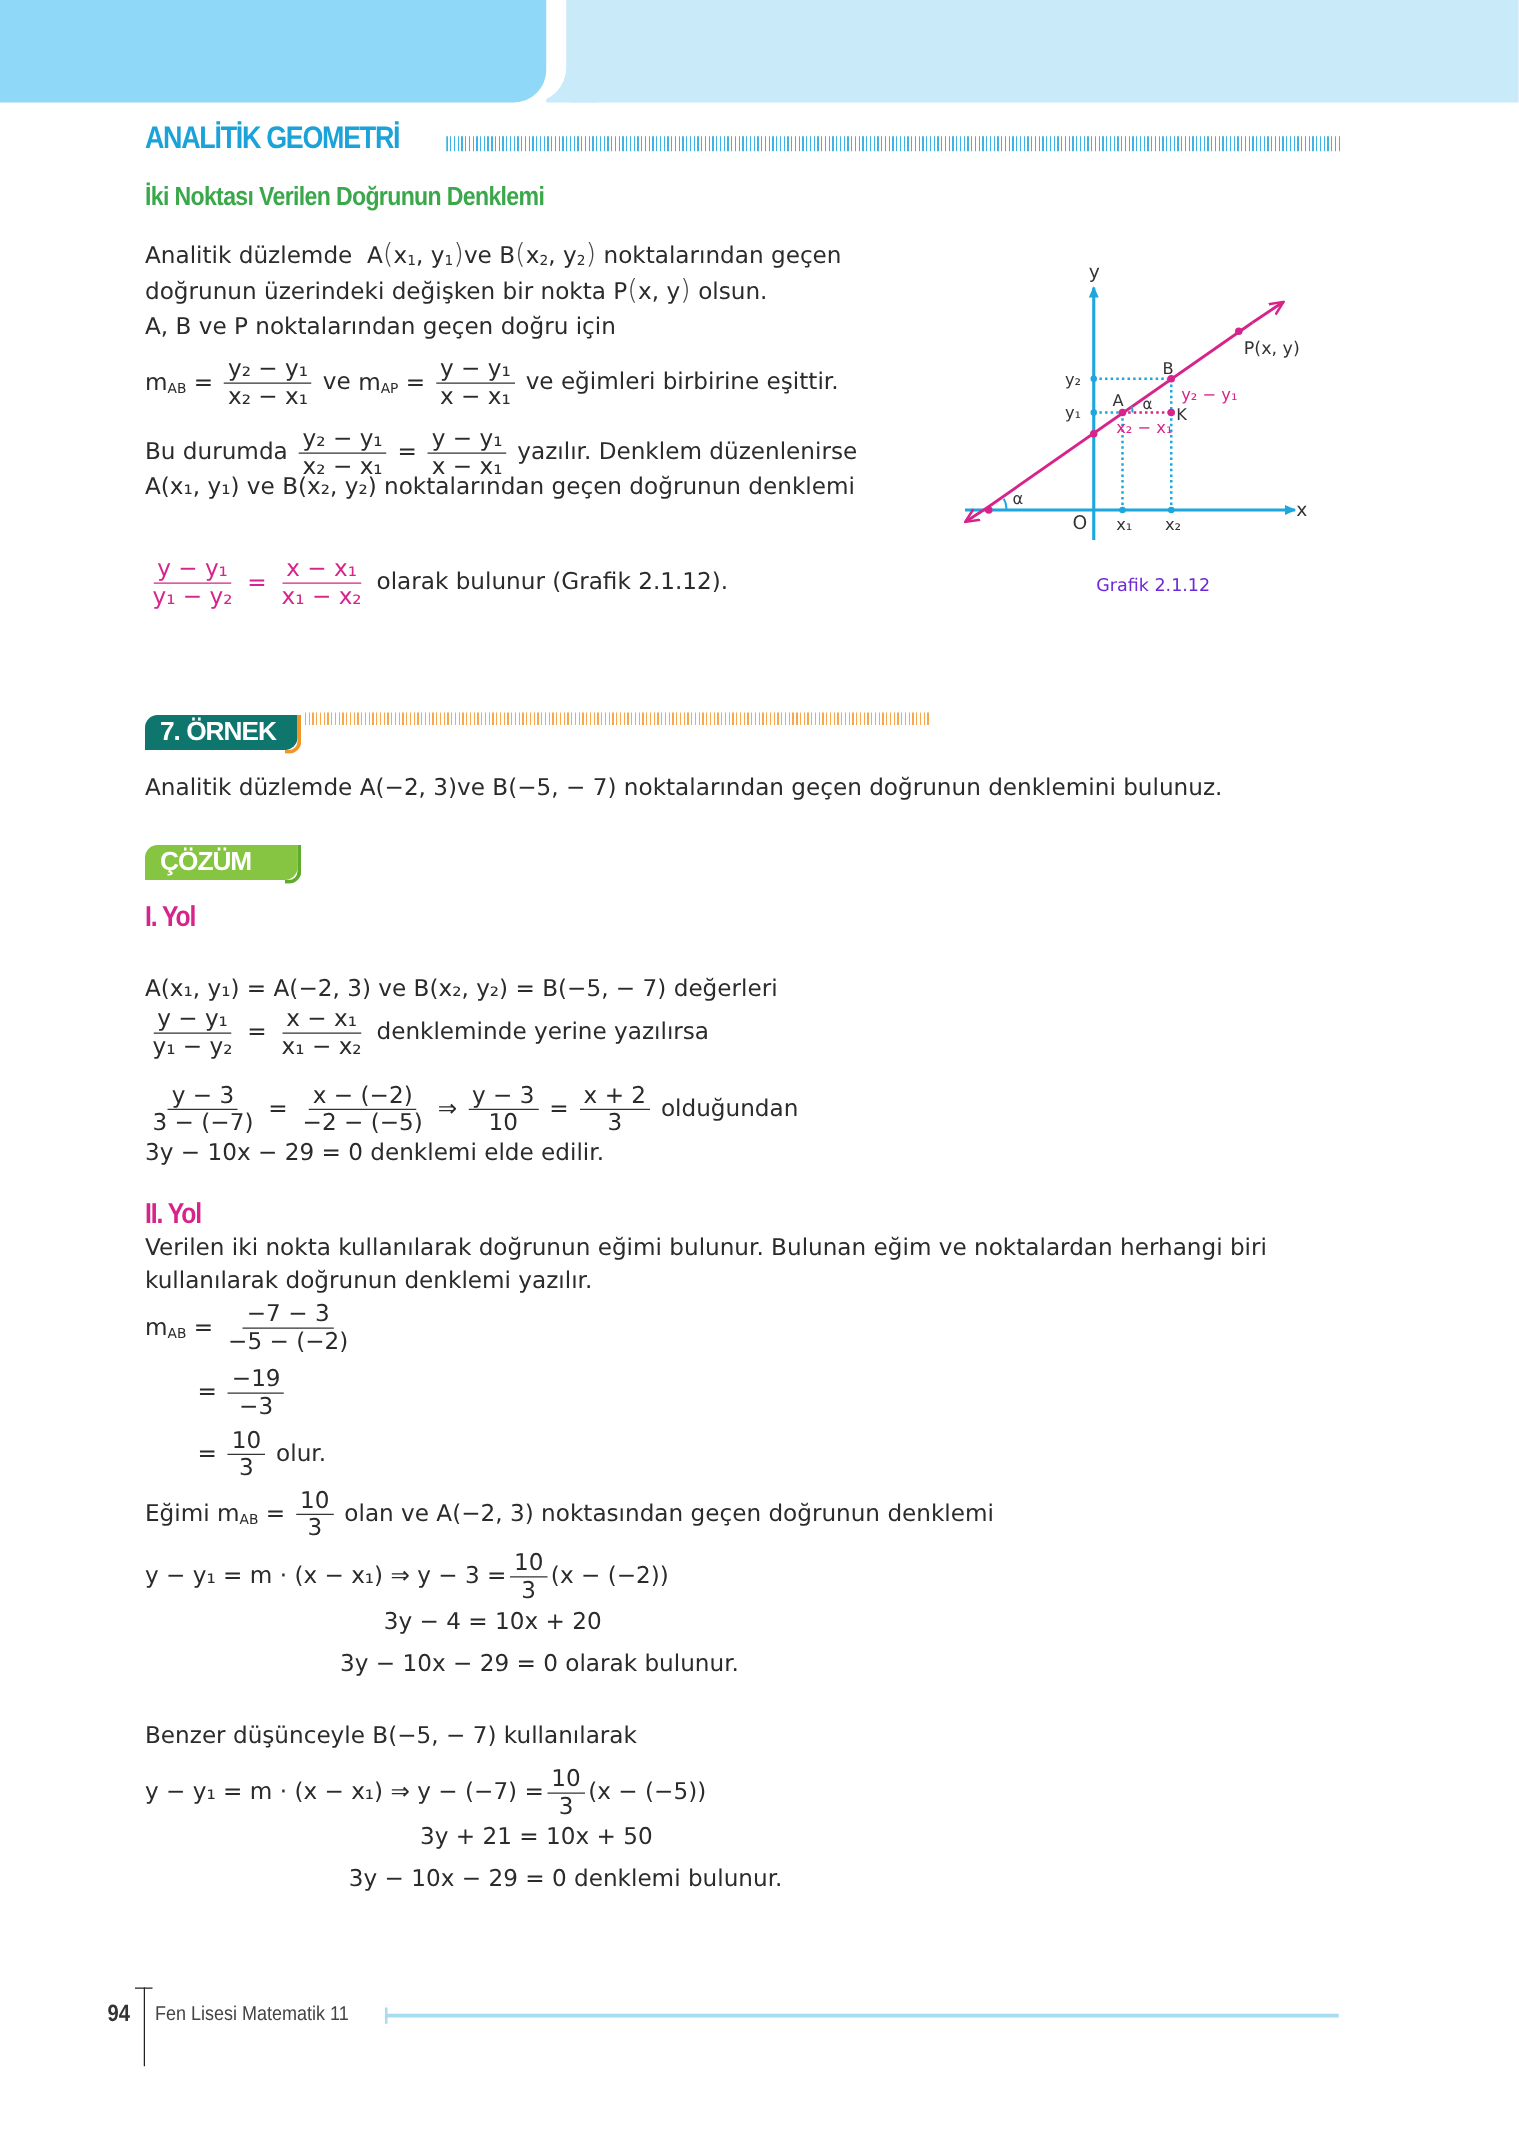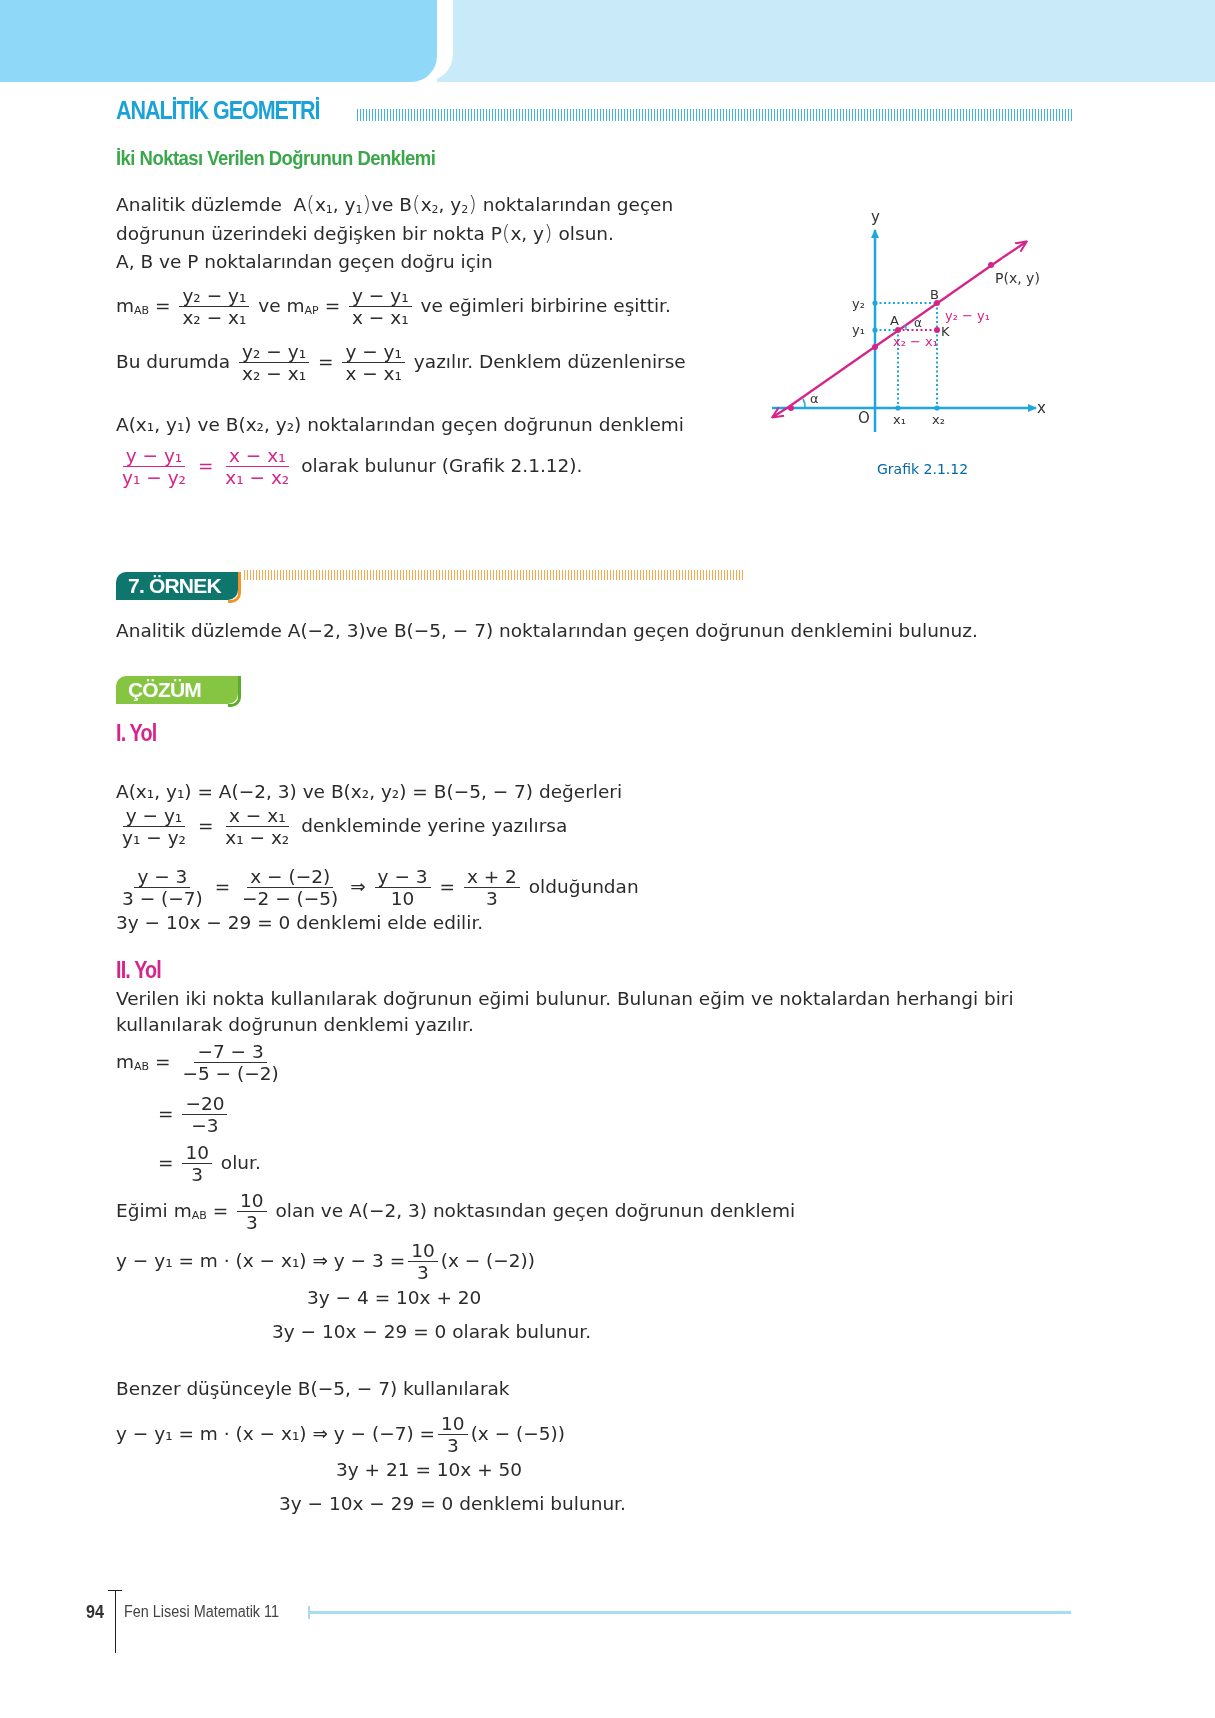--- a/index.html
+++ b/index.html
@@ -84,21 +84,21 @@
     color: #333; transform: scaleX(0.85); transform-origin: left center;
   }
   .footer-vline { position: absolute; left: 115px; top: 1590px; width: 1px; height: 63px; background: #222; }
   .footer-tick { position: absolute; left: 108px; top: 1590px; width: 14px; height: 1px; background: #222; }
   .footer-text {
     position: absolute; left: 124px; top: 1603px; font-family: "Liberation Sans", sans-serif;
     font-size: 16px; color: #444; transform: scaleX(0.9); transform-origin: left center;
   }
   .footer-rule { position: absolute; left: 309px; top: 1611px; width: 762px; height: 3px; background: #a8dcf3; }
   .footer-rule-cap { position: absolute; left: 308px; top: 1606px; width: 2px; height: 13px; background: #a8dcf3; }
-  .caption { position: absolute; left: 877px; top: 461px; font-size: 14px; color: #0369a1; }
+  .caption { position: absolute; left: 877px; top: 461px; font-size: 14px; color: #6d28d9; }
   svg text { font-family: "DejaVu Sans", sans-serif; }
 </style>
 </head>
 <body>
 
 <div class="banner-right"></div>
 <div class="banner-right-notch"></div>
 <div class="banner-left-shadow"></div>
 <div class="banner-left"></div>
 
@@ -140,21 +140,21 @@
       <span class="den">x₂ − x₁</span>
     </span>
   <span>=</span>
   <span class="frac">
       <span class="num">y − y₁</span>
       <span class="den">x − x₁</span>
     </span>
   <span>yazılır. Denklem düzenlenirse</span>
 </div>
 
-<div class="line" style="top:413px;">
+<div class="line" style="top:378px;">
   <span class="math">A(x₁, y₁)</span>
   <span>ve</span>
   <span class="math">B(x₂, y₂)</span>
   <span>noktalarından geçen doğrunun denklemi</span>
 </div>
 
 <div class="line" style="top:445px;">
   <span class="pink">
     <span class="frac">
         <span class="num">y − y₁</span>
@@ -297,21 +297,21 @@
 <div class="line" style="top:1041px;">
   <span class="math"><span>m</span><sub>AB</sub> <span>=</span></span>
   <span class="frac">
       <span class="num">−7 − 3</span>
       <span class="den">−5 − (−2)</span>
     </span>
 </div>
 <div class="line" style="top:1093px; left:158px;">
   <span>=</span>
   <span class="frac">
-      <span class="num">−20</span>
+      <span class="num">−19</span>
       <span class="den">−3</span>
     </span>
 </div>
 <div class="line" style="top:1142px; left:158px;">
   <span>=</span>
   <span class="frac">
       <span class="num">10</span>
       <span class="den">3</span>
     </span>
   <span>olur.</span>

